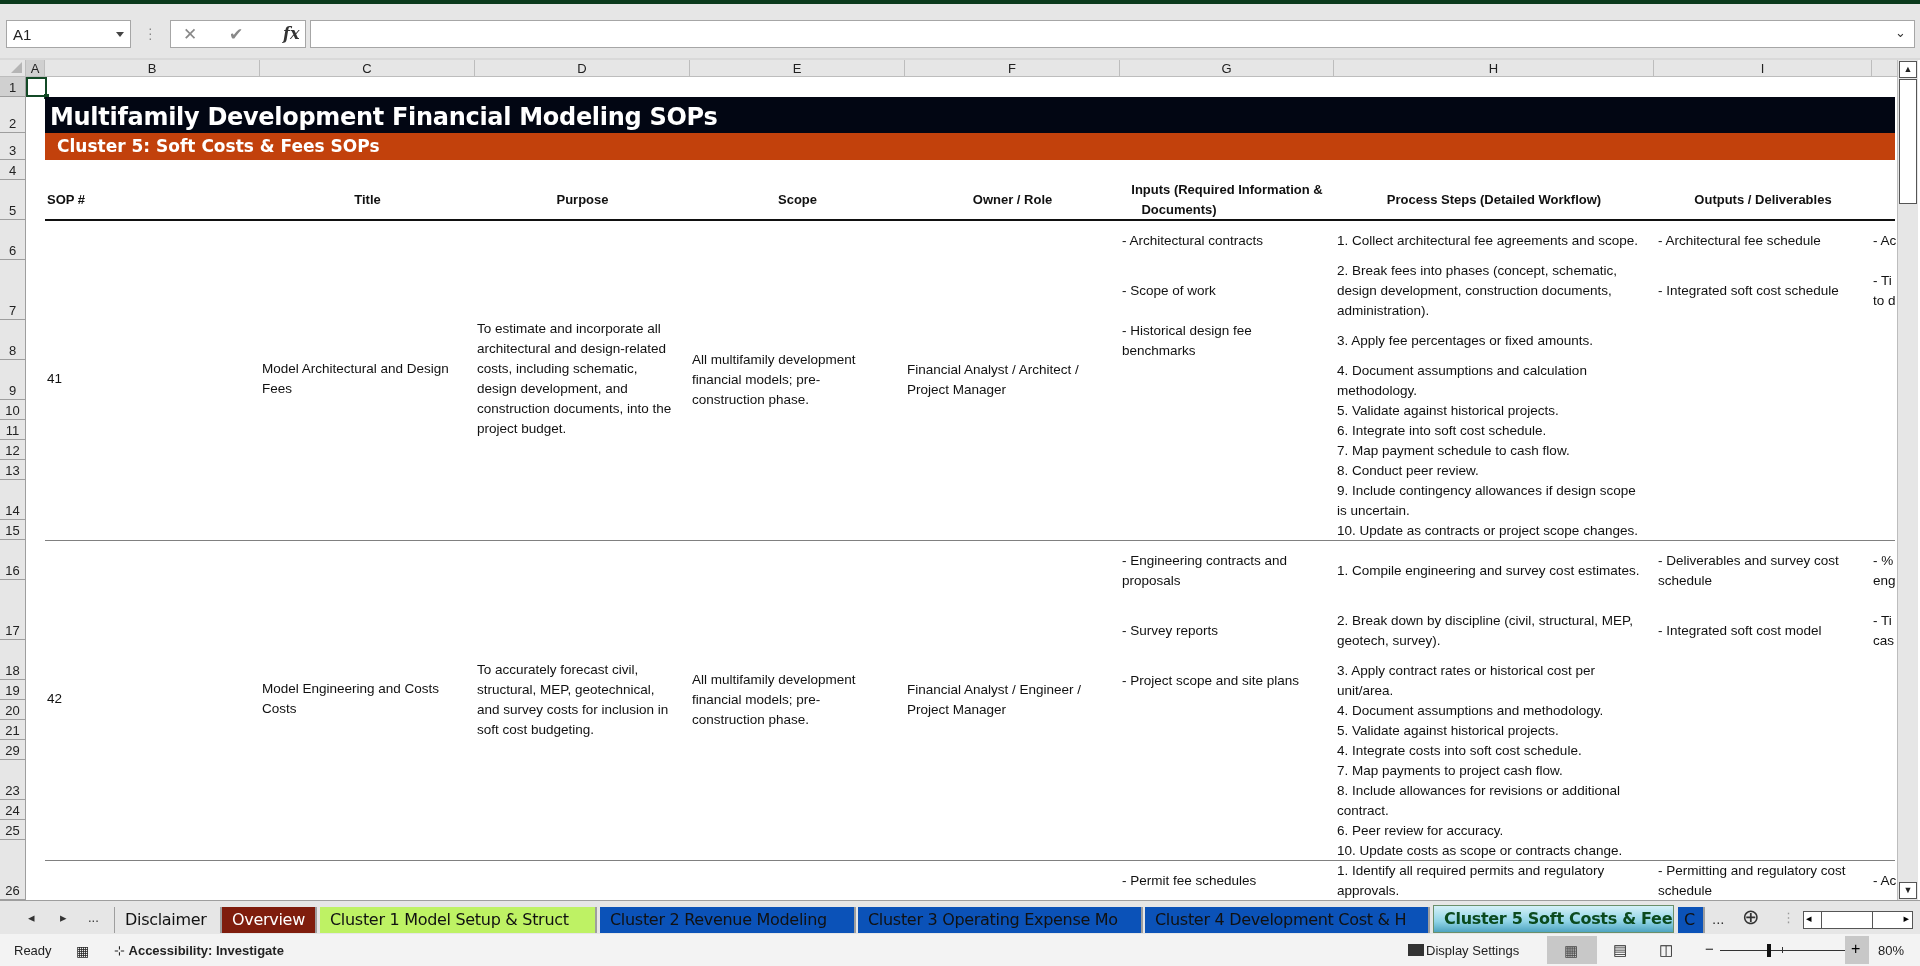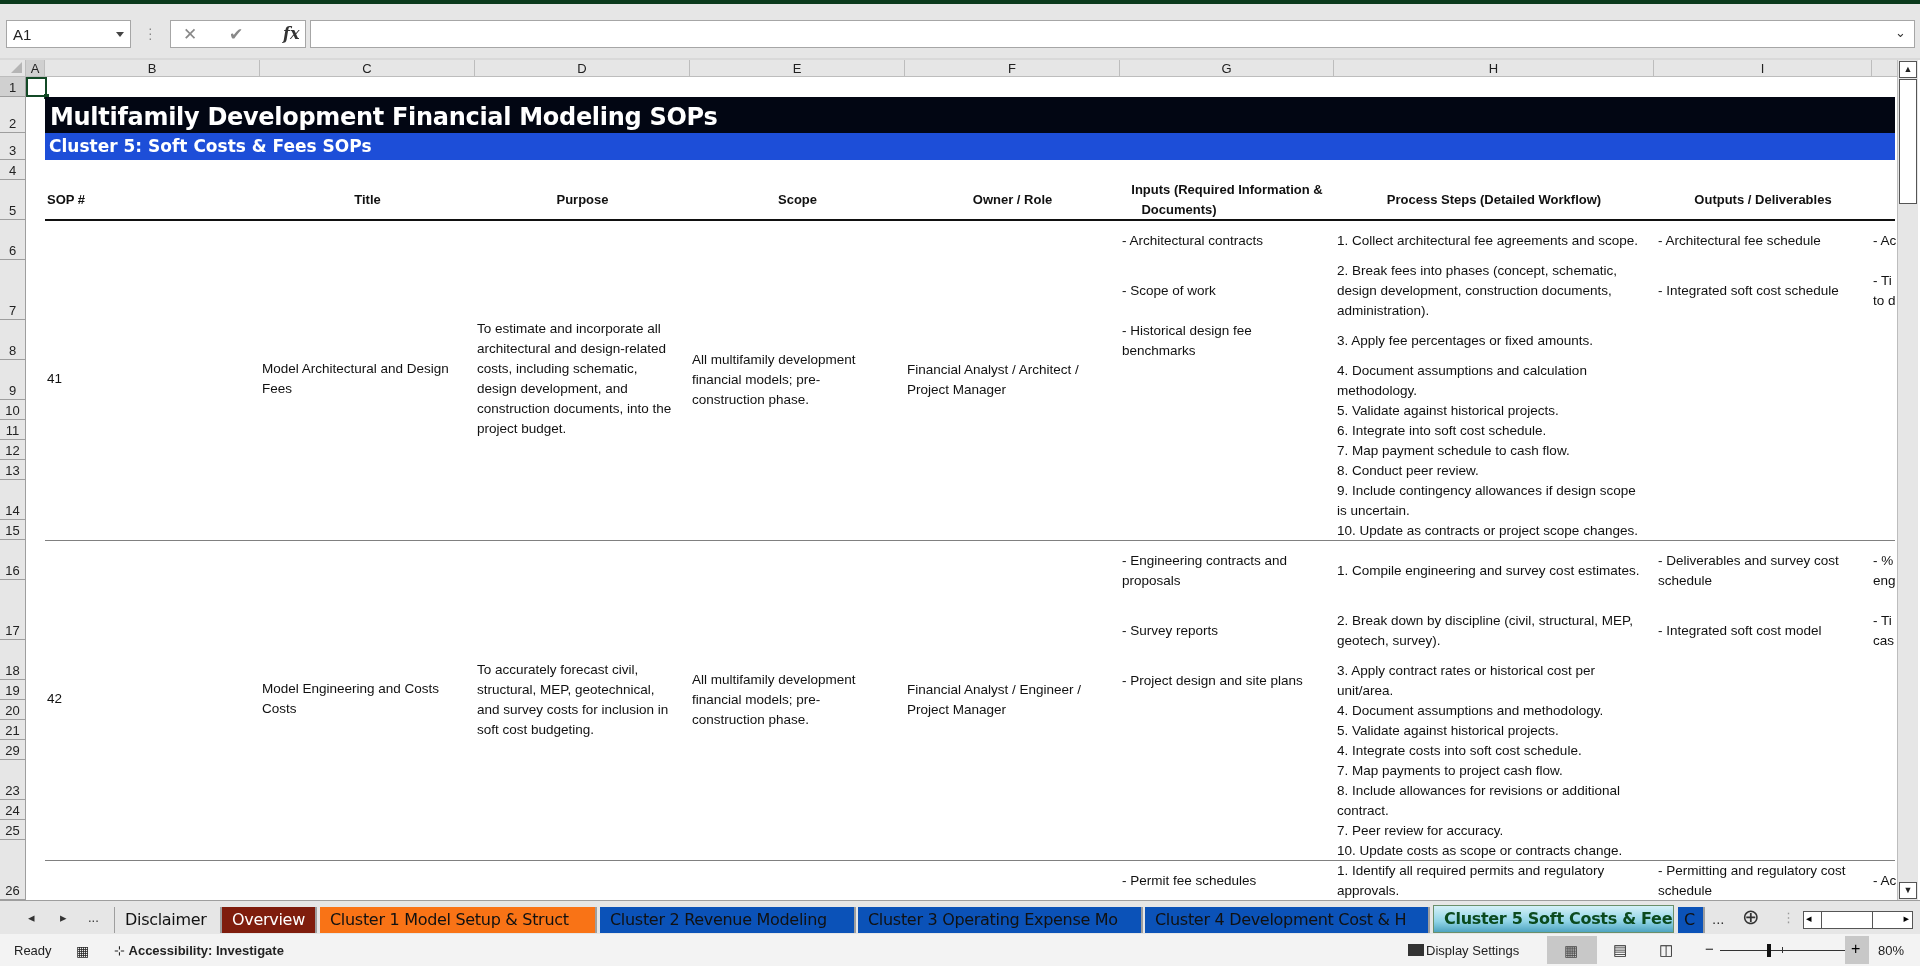--- a/index.html
+++ b/index.html
@@ -16,21 +16,21 @@
 .formula{left:310px;top:16px;width:1605px;height:28px;background:#fff;border:1px solid #a6a6a6}
 .formula .chev{position:absolute;right:8px;top:4px;font-size:13px;color:#333}
 #sheet{left:0;top:60px;width:1920px;height:840px;background:#fff}
 .colhdr{top:60px;height:17px;background:#e6e6e6;border-right:1px solid #bdbdbd;border-bottom:1px solid #bdbdbd;font-size:13px;text-align:center;color:#222;line-height:17px}
 .rowhdr{left:0;width:26px;background:#e6e6e6;border-bottom:1px solid #9e9e9e;border-right:1px solid #9e9e9e;font-size:13px;color:#222;text-align:center;display:flex;align-items:flex-end;justify-content:center;padding-bottom:1px}
 .corner{left:0;top:60px;width:26px;height:17px;background:#e6e6e6;border-right:1px solid #bdbdbd;border-bottom:1px solid #bdbdbd}
 .corner:after{content:"";position:absolute;right:3px;bottom:3px;border-left:11px solid transparent;border-bottom:11px solid #b5b5b5}
 .selA1{left:26px;top:77px;width:21px;height:20px;border:2px solid #134a26}
 .selA1:after{content:"";position:absolute;right:-4px;bottom:-4px;width:5px;height:5px;background:#134a26}
 .titlebar{left:45px;top:97px;width:1850px;height:36px;background:#020613;color:#fff;font-size:24px;font-weight:bold;padding:6px 5px;font-family:"DejaVu Sans",sans-serif;letter-spacing:-0.3px}
-.subbar{left:45px;top:133px;width:1850px;height:27px;background:#1d4ed8;color:#fff;font-size:17px;font-weight:bold;padding:3px 4px;font-family:"DejaVu Sans",sans-serif}
+.subbar{left:45px;top:133px;width:1850px;height:27px;background:#c2410c;color:#fff;font-size:17px;font-weight:bold;padding:3px 12px;font-family:"DejaVu Sans",sans-serif}
 .th{font-size:13px;font-weight:bold;color:#111;text-align:center;display:flex;align-items:flex-end;justify-content:center;line-height:19px;padding-bottom:0}
 .hline{left:45px;height:2px;background:#111;width:1850px}
 .gline{left:45px;height:1px;background:#808080;width:1850px}
 .line{position:absolute;font-size:13.5px;color:#111;line-height:20px;white-space:nowrap}
 .vscroll{left:1897px;top:60px;width:21px;height:840px;background:#e6e6e6;border-left:1px solid #bdbdbd}
 .vscroll .up,.vscroll .down{position:absolute;left:1px;width:18px;height:17px;background:#fff;border:1px solid #555;font-size:9px;text-align:center;line-height:15px;color:#222}
 .vscroll .thumb{position:absolute;left:1px;top:19px;width:18px;height:125px;background:#fff;border:1px solid #555}
 #tabbar{left:0;top:900px;width:1920px;height:34px;background:#e6e6e6;border-top:1px solid #9e9e9e}
 .tab{position:absolute;top:6px;height:26px;font-size:16px;padding:3px 10px;white-space:nowrap;overflow:hidden;font-family:"DejaVu Sans",sans-serif;letter-spacing:-0.3px;border-right:2px solid #9e9e9e}
 .tabnav{position:absolute;top:9px;font-size:13px;color:#333}
@@ -167,33 +167,33 @@
   <div class="line" style="left:477px;top:700px">and survey costs for inclusion in</div>
   <div class="line" style="left:477px;top:720px">soft cost budgeting.</div>
   <div class="line" style="left:692px;top:670px">All multifamily development</div>
   <div class="line" style="left:692px;top:690px">financial models; pre-</div>
   <div class="line" style="left:692px;top:710px">construction phase.</div>
   <div class="line" style="left:907px;top:680px">Financial Analyst / Engineer /</div>
   <div class="line" style="left:907px;top:700px">Project Manager</div>
   <div class="line" style="left:1122px;top:551px">- Engineering contracts and</div>
   <div class="line" style="left:1122px;top:571px">proposals</div>
   <div class="line" style="left:1122px;top:621px">- Survey reports</div>
-  <div class="line" style="left:1122px;top:671px">- Project design and site plans</div>
+  <div class="line" style="left:1122px;top:671px">- Project scope and site plans</div>
   <div class="line" style="left:1337px;top:561px">1. Compile engineering and survey cost estimates.</div>
   <div class="line" style="left:1337px;top:611px">2. Break down by discipline (civil, structural, MEP,</div>
   <div class="line" style="left:1337px;top:631px">geotech, survey).</div>
   <div class="line" style="left:1337px;top:661px">3. Apply contract rates or historical cost per</div>
   <div class="line" style="left:1337px;top:681px">unit/area.</div>
   <div class="line" style="left:1337px;top:701px">4. Document assumptions and methodology.</div>
   <div class="line" style="left:1337px;top:721px">5. Validate against historical projects.</div>
   <div class="line" style="left:1337px;top:741px">4. Integrate costs into soft cost schedule.</div>
   <div class="line" style="left:1337px;top:761px">7. Map payments to project cash flow.</div>
   <div class="line" style="left:1337px;top:781px">8. Include allowances for revisions or additional</div>
   <div class="line" style="left:1337px;top:801px">contract.</div>
-  <div class="line" style="left:1337px;top:821px">7. Peer review for accuracy.</div>
+  <div class="line" style="left:1337px;top:821px">6. Peer review for accuracy.</div>
   <div class="line" style="left:1337px;top:841px">10. Update costs as scope or contracts change.</div>
   <div class="line" style="left:1658px;top:551px">- Deliverables and survey cost</div>
   <div class="line" style="left:1658px;top:571px">schedule</div>
   <div class="line" style="left:1658px;top:621px">- Integrated soft cost model</div>
   <div class="line" style="left:1873px;top:551px">- %</div>
   <div class="line" style="left:1873px;top:571px">eng</div>
   <div class="line" style="left:1873px;top:611px">- Ti</div>
   <div class="line" style="left:1873px;top:631px">cas</div>
 </div>
 <div class="abs gline" style="top:860px"></div>
@@ -212,21 +212,21 @@
   <div class="thumb"></div>
   <div class="down" style="bottom:1px">▼</div>
 </div>
 
 <div id="tabbar" class="abs">
   <span class="tabnav" style="left:28px">◂</span>
   <span class="tabnav" style="left:60px">▸</span>
   <span class="tabnav" style="left:88px">...</span>
   <div class="tab" style="left:114px;width:108px;background:#e6e6e6;color:#111;border-left:1px solid #9e9e9e">Disclaimer</div>
   <div class="tab" style="left:222px;width:95px;background:#7f1d0d;color:#fff">Overview</div>
-  <div class="tab" style="left:320px;width:277px;background:#f97316;color:#111">Cluster 1  Model Setup &amp; Struct</div>
+  <div class="tab" style="left:320px;width:277px;background:#bef264;color:#111">Cluster 1  Model Setup &amp; Struct</div>
   <div class="tab" style="left:600px;width:256px;background:#0b52b8;color:#111">Cluster 2  Revenue Modeling</div>
   <div class="tab" style="left:858px;width:285px;background:#0b52b8;color:#111">Cluster 3  Operating Expense Mo</div>
   <div class="tab" style="left:1145px;width:285px;background:#0b52b8;color:#111">Cluster 4  Development Cost &amp; H</div>
   <div class="tab" style="left:1433px;width:241px;top:4px;height:28px;background:linear-gradient(#d4f0f7,#8fd3e6 60%,#4ea4c0);color:#0b4a1e;font-weight:bold;border:1px solid #6a8f6a">Cluster 5  Soft Costs &amp; Fees</div>
   <div class="tab" style="left:1678px;width:27px;background:#0b52b8;color:#111;padding:3px 6px">C</div>
   <span class="tabnav" style="left:1712px;font-size:15px">...</span>
   <span class="tabnav" style="left:1742px;top:4px;font-size:21px">⊕</span>
   <span class="tabnav" style="left:1782px;color:#999">⋮</span>
   <div class="abs" style="left:1803px;top:10px;width:110px;height:18px;background:#fff;border:1px solid #555">
     <span class="abs" style="left:2px;top:0;font-size:11px">◂</span>

